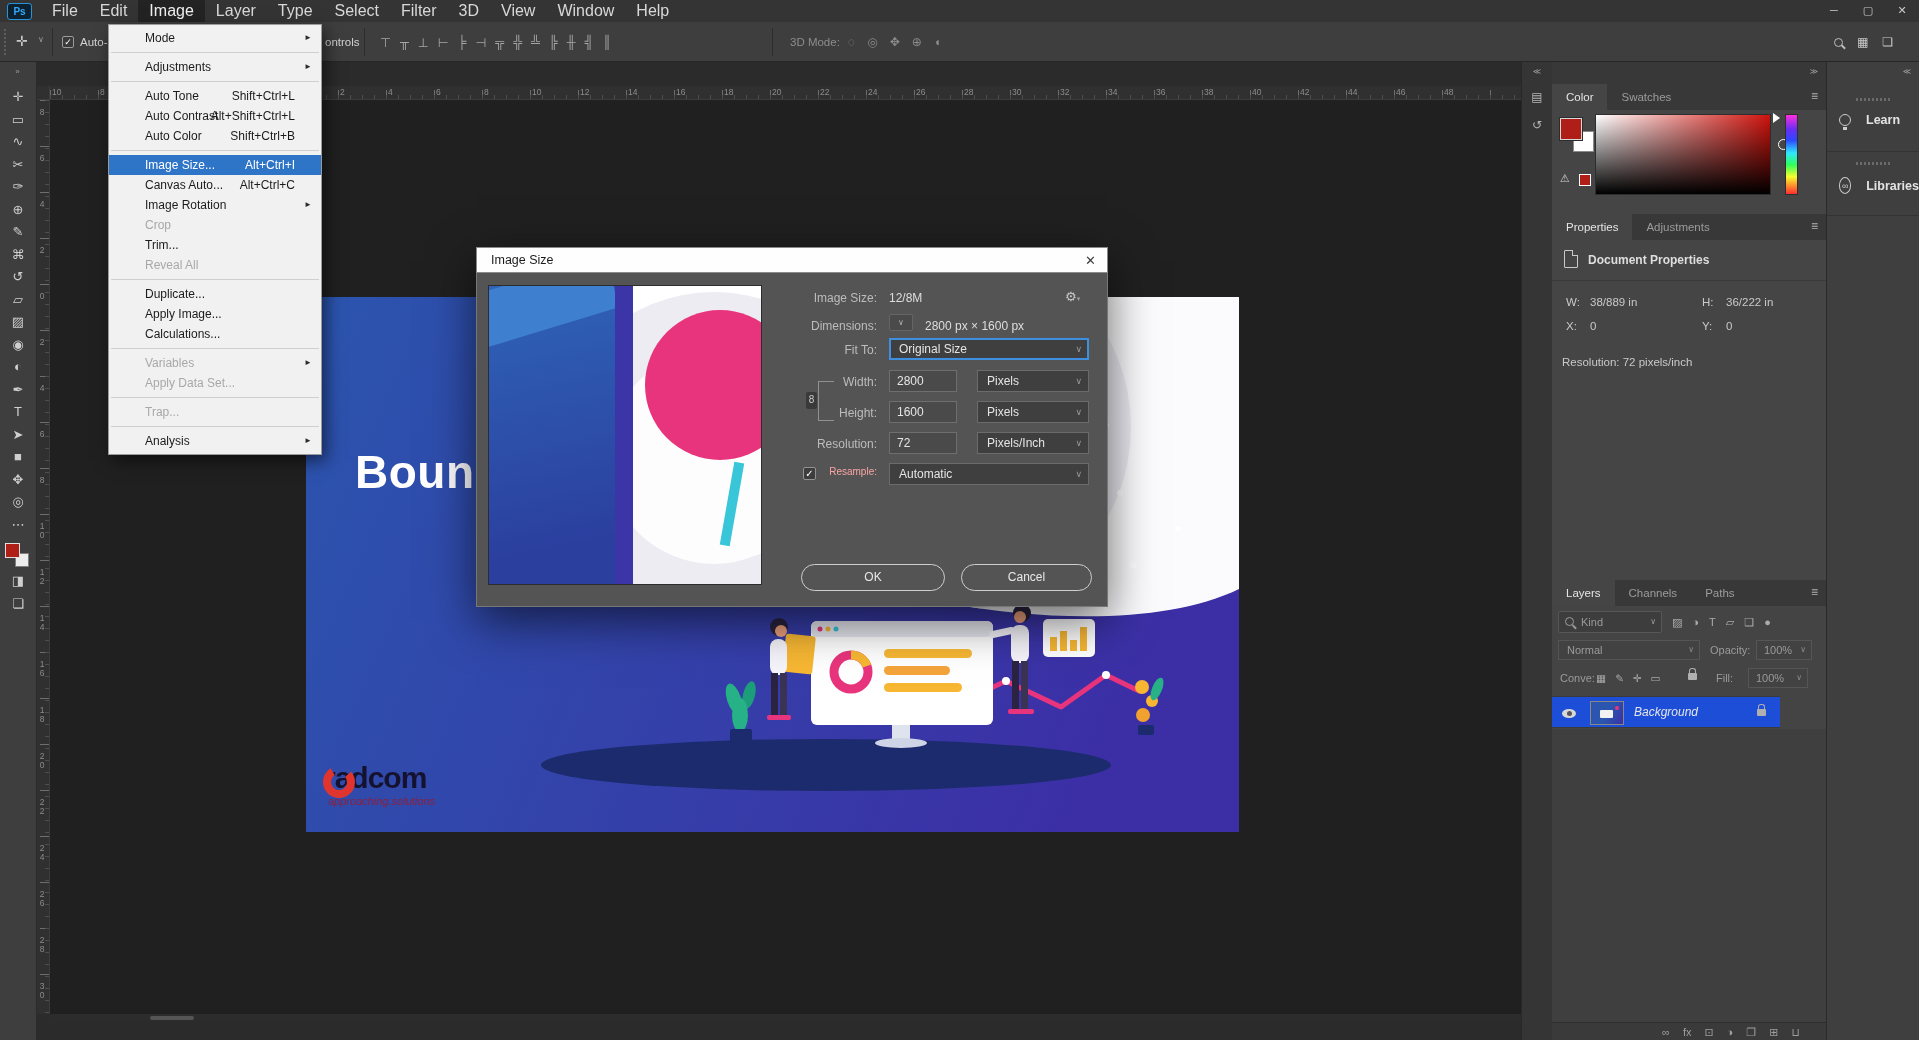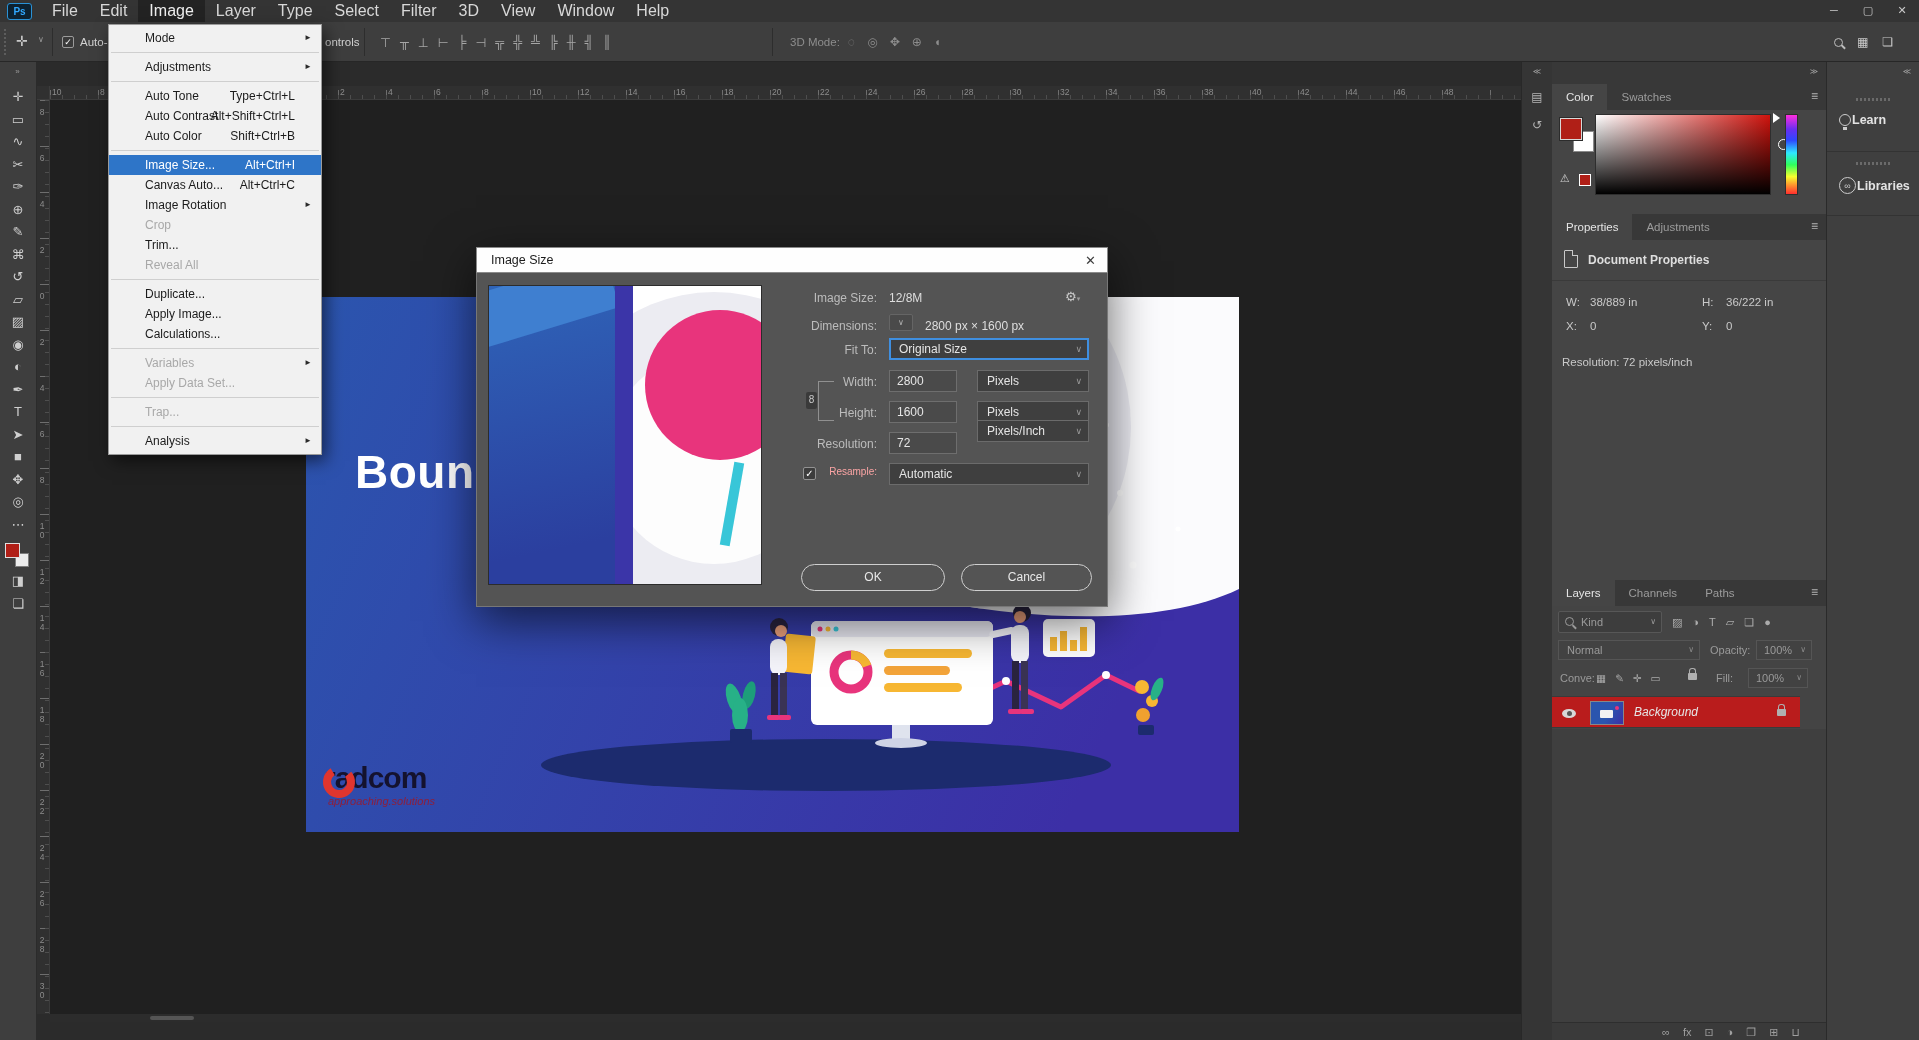--- a/index.html
+++ b/index.html
@@ -157,37 +157,37 @@
   #blendDd .chev,#opBox .chev,#fillBox .chev{position:absolute;right:5px;top:0;font-size:8px;color:#8a8a8a}
   #opLbl{position:absolute;left:158px;top:38px;color:#9a9a9a;font-size:11px}
   #opBox{position:absolute;left:204px;top:34px;width:56px;height:20px;background:#424242;border:1px solid #555;color:#9a9a9a;font-size:11px;line-height:18px;padding-left:7px}
   #lockLbl{position:absolute;left:8px;top:66px;color:#9a9a9a;font-size:11px}
   #lockIcons{position:absolute;left:44px;top:62px;height:20px;display:flex;align-items:center;gap:9px}
   .lic{color:#ababab;font-size:10.5px}
   .lock{width:9px;height:7px;background:#b0b0b0;border-radius:1px;position:relative;display:inline-block}
   .lock::before{content:"";position:absolute;top:-5px;left:1px;width:5px;height:5px;border:1.5px solid #b0b0b0;border-bottom:none;border-radius:3px 3px 0 0}
   #fillLbl{position:absolute;left:164px;top:66px;color:#9a9a9a;font-size:11px}
   #fillBox{position:absolute;left:196px;top:62px;width:60px;height:20px;background:#424242;border:1px solid #555;color:#9a9a9a;font-size:11px;line-height:18px;padding-left:7px}
-  #layerRow{position:absolute;left:0;top:90px;width:248px;height:32px;background:#b91c1c;border-top:1px solid #3a3a3a;border-bottom:1px solid #3a3a3a}
+  #layerRow{position:absolute;left:0;top:90px;width:228px;height:32px;background:#1d4ed8;border-top:1px solid #3a3a3a;border-bottom:1px solid #3a3a3a}
   .eye{position:absolute;left:10px;top:12px;width:14px;height:9px;background:#d8d8d8;border-radius:50%}
   .eye::after{content:"";position:absolute;left:4.5px;top:2px;width:5px;height:5px;background:#575757;border-radius:50%}
   #layerThumb{position:absolute;left:38px;top:4px;width:34px;height:24px;background:linear-gradient(118deg,#2b55ae 55%,#3c2fa6);border:1px solid #888}
   #layerThumb i{position:absolute;left:9px;top:8px;width:13px;height:8px;background:#f2f2f2;border-radius:1px}
   #layerThumb b{position:absolute;right:4px;top:4px;width:4px;height:4px;background:#e8347c;border-radius:50%}
   #layerName{position:absolute;left:82px;top:8px;color:#e6e6e6;font-size:12px;font-style:italic}
   #layerLock{position:absolute;right:14px;top:12px}
   #layersEmpty{position:absolute;left:0;top:123px;width:274px;height:293px;background:#3f3f3f}
   #layersBottom{position:absolute;left:0;bottom:0;width:274px;height:18px;background:#3a3a3a;border-top:1px solid #2e2e2e;display:flex;justify-content:flex-end;align-items:center;gap:13px;padding-right:26px}
   .lbi{color:#9f9f9f;font-size:11px;line-height:16px}
 
   #rightcol{position:absolute;left:1826px;top:62px;width:93px;height:978px;background:#3f3f3f;border-left:1px solid #2a2a2a;z-index:10}
   #rightcol .collapse{position:absolute;right:8px;top:5px;color:#a8a8a8;font-size:8px}
   .rc-item{position:relative;height:64px;border-bottom:1px solid #333;padding-top:10px}
   .rc-grip{width:34px;height:3px;margin:0 auto 12px;background:repeating-linear-gradient(90deg,#6a6a6a 0 2px,transparent 2px 4px)}
-  .rc-row{display:flex;align-items:center;gap:1px;padding-left:12px}
+  .rc-row{display:flex;align-items:center;gap:15px;padding-left:12px}
   .rc-lbl{color:#e3e3e3;font-size:12.5px;font-weight:bold}
   .bulb{width:12px;height:12px;border:1.5px solid #ccc;border-radius:50%;position:relative;display:inline-block}
   .bulb::after{content:"";position:absolute;bottom:-5px;left:3px;width:4px;height:3px;background:#ccc}
   .cc{width:17px;height:17px;border:1.5px solid #ccc;border-radius:50%;color:#ccc;font-size:9px;display:inline-flex;align-items:center;justify-content:center}
 </style>
 </head>
 <body>
 
 <div id="app">
 
@@ -449,21 +449,21 @@
 
   <div id="hscroll">
       <span id="hthumb"></span>
     </div>
 
   <div id="imagemenu">
     <div class="mi"><span>Mode</span><span class="sub">►</span></div>
     <div class="msep"></div>
     <div class="mi"><span>Adjustments</span><span class="sub">►</span></div>
     <div class="msep"></div>
-    <div class="mi"><span>Auto Tone</span><span class="ms">Type+Ctrl+L</span></div>
+    <div class="mi"><span>Auto Tone</span><span class="ms">Shift+Ctrl+L</span></div>
     <div class="mi"><span>Auto Contrast</span><span class="ms">Alt+Shift+Ctrl+L</span></div>
     <div class="mi"><span>Auto Color</span><span class="ms">Shift+Ctrl+B</span></div>
     <div class="msep"></div>
     <div class="mi hl"><span>Image Size...</span><span class="ms">Alt+Ctrl+I</span></div>
     <div class="mi"><span>Canvas Auto...</span><span class="ms">Alt+Ctrl+C</span></div>
     <div class="mi"><span>Image Rotation</span><span class="sub">►</span></div>
     <div class="mi dis"><span>Crop</span></div>
     <div class="mi"><span>Trim...</span></div>
     <div class="mi dis"><span>Reveal All</span></div>
     <div class="msep"></div>
@@ -519,21 +519,21 @@
     </div>
 
     <span class="dlbl" style="top:158px">Height:</span>
     <input class="din" style="top: 153px;" readonly="" value="1600">
     <div class="dd unitdd" style="top:153px">
       <span>Pixels</span><span class="chev">∨</span>
     </div>
 
     <span class="dlbl" style="top:189px">Resolution:</span>
     <input class="din" style="top: 184px;" readonly="" value="72">
-    <div class="dd unitdd" style="top:172px">
+    <div class="dd unitdd" style="top:184px">
       <span>Pixels/Inch</span><span class="chev">∨</span>
     </div>
 
     <span id="resampleCbx">✓</span>
     <span id="resampleLbl">Resample:</span>
     <div class="dd" style="left:412px;top:215px;width:200px">
       <span>Automatic</span><span class="chev">∨</span>
     </div>
 
     <div class="dbtn" id="okBtn">OK</div>

